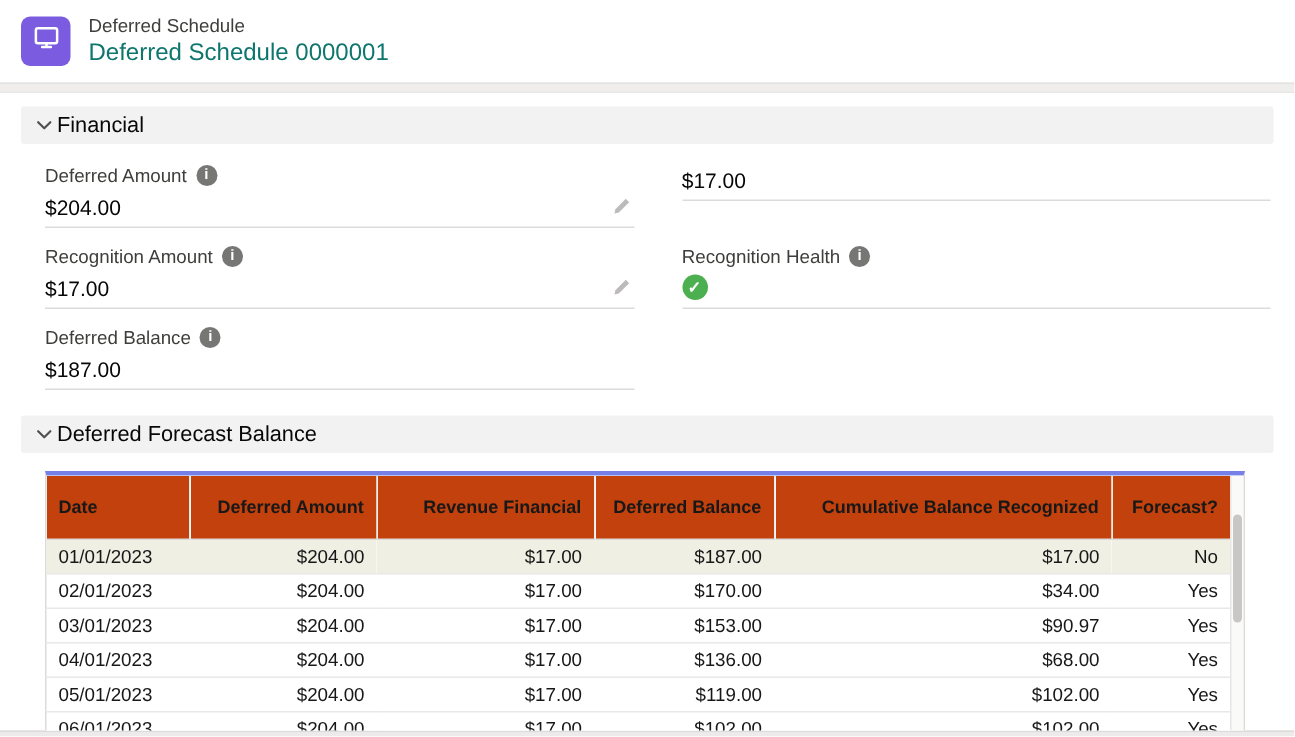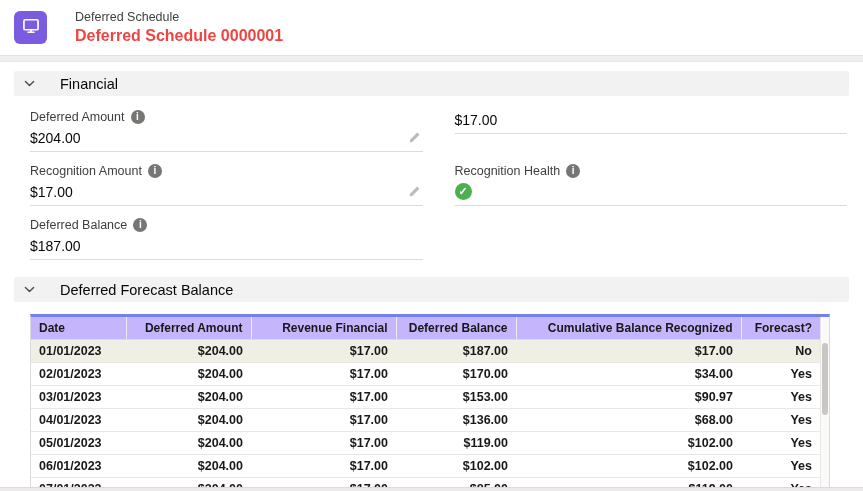--- a/index.html
+++ b/index.html
@@ -8,44 +8,44 @@
     width: 863px; height: 491px; overflow: hidden;
     background: #ffffff;
     font-family: "Liberation Sans", sans-serif;
     color: #080707;
   }
   .page { display: flex; flex-direction: column; height: 491px; }
 
   
   .record-header {
     height: 55px; background: #fff;
-    display: flex; align-items: center; gap: 28px;
+    display: flex; align-items: center; gap: 12px;
     padding: 0 14px; flex: none;
   }
   .icon-box {
     width: 33px; height: 33px; border-radius: 6px;
     background: var(--entity-icon-bg, #7b5ce0);
     display: flex; align-items: center; justify-content: center;
     flex: none;
   }
   .titles { display: flex; flex-direction: column; }
   .entity-label { font-size: 12.5px; color: #3e3e3c; margin-bottom: 3px; }
-  .record-title { font-size: 16px; font-weight: 700; color: #ef4444; }
+  .record-title { font-size: 16px; font-weight: 400; color: #0f766e; }
 
   .divider-strip {
     height: 7px; background: #efeeed;
     border-top: 1px solid #e3e2e1; border-bottom: 1px solid #e9e8e7;
     flex: none;
   }
 
   
   .content { padding: 6px 14px 0 14px; background: #fff; flex: none; }
 
   .section-header {
-    display: flex; align-items: center; gap: 24px;
+    display: flex; align-items: center; gap: 2px;
     background: #f3f2f2; height: 25px; padding: 0 9px;
     border-radius: 2px; cursor: pointer; margin-top: 3px;
   }
   .section-header .chev { display: flex; align-items: center; }
   .section-title { font-size: 14.5px; color: #080707; }
 
   
   .fields-grid {
     display: grid; grid-template-columns: 1fr 1fr;
     column-gap: 32px; padding: 12px 2px 4px 16px;
@@ -77,29 +77,29 @@
   
   .table-card {
     margin: 12px 19px 0 16px;
     border-top: 3px solid var(--table-top-border, #7581e8);
     border-left: 1px solid #dddbda; border-right: 1px solid #dddbda;
     position: relative; height: 173px; overflow: hidden; background: #fff;
   }
   table { width: calc(100% - 9px); border-collapse: collapse; table-layout: fixed; }
   th {
     font-size: 12px; font-weight: 700; color: #181818;
-    padding: 4px 8px; background: #c4b5fd;
+    padding: 14px 8px; background: #c2410c;
     border-bottom: 1px solid #dddbda; border-left: 1px solid #ececeb;
     white-space: nowrap; overflow: hidden; cursor: pointer;
   }
   th:first-child { border-left: none; }
   td {
     font-size: 12.5px; color: #181818;
     padding: 4px 8px; border-bottom: 1px solid #e9e8e7;
-    white-space: nowrap; overflow: hidden; background: #fff; font-weight: bold;
+    white-space: nowrap; overflow: hidden; background: #fff;
   }
   tr.hl td { background: #f0efe4; }
   .al { text-align: left; }
   .ar { text-align: right; }
 
   .v-scrollbar {
     position: absolute; top: 0; right: 0; bottom: 0; width: 9px;
     background: #fafaf9; border-left: 1px solid #e7e6e5; cursor: pointer;
   }
   .v-scrollbar .thumb {

